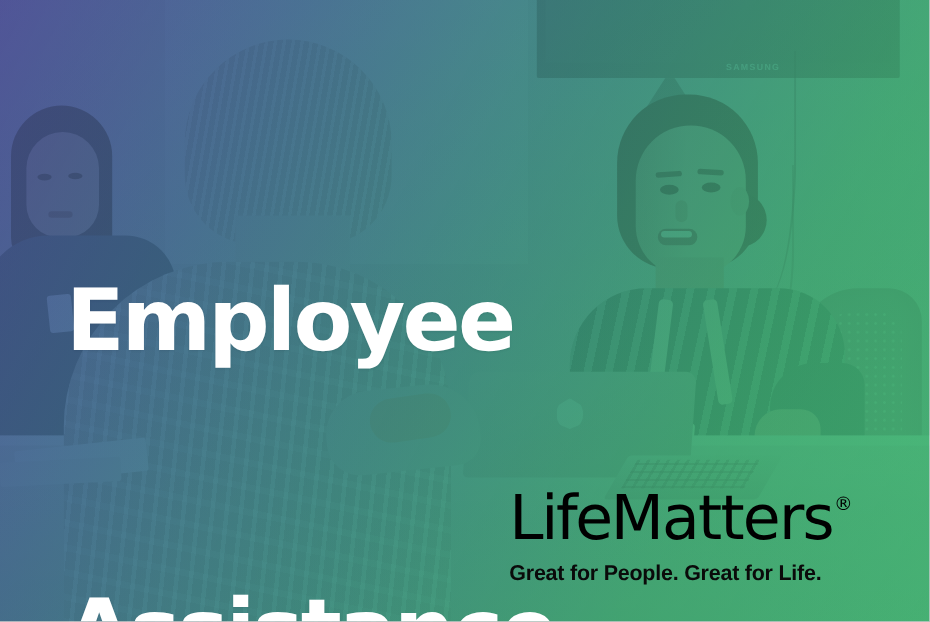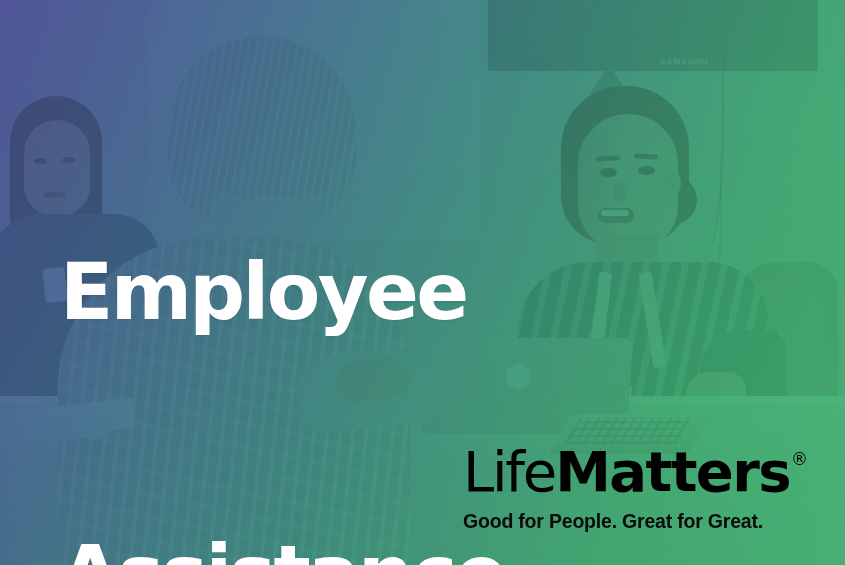--- a/index.html
+++ b/index.html
@@ -336,21 +336,21 @@
   }
   .logo-wordmark {
     font-family: "DejaVu Sans", sans-serif;
     font-size: 56px;
     line-height: 58px;
     color: #000000;
     letter-spacing: -2.2px;
     white-space: nowrap;
   }
   .logo-life { font-weight: 400; }
-  .logo-matters { font-weight: 700; letter-spacing: -1.6px; }
+  .logo-matters { font-weight: 400; letter-spacing: -1.6px; }
   .logo-reg {
     font-size: 17px;
     font-weight: 400;
     vertical-align: super;
     letter-spacing: 0;
     position: relative;
     top: -6px;
     left: 1px;
   }
   .logo-tagline {
@@ -436,16 +436,16 @@
   <div class="overlay-c"></div>
 
   <div class="headline">
     <span class="ln">Employee</span>
     <span class="ln">Assistance</span>
     
   </div>
 
   <div class="logo-lockup">
     <div class="logo-wordmark"><span class="logo-life">Life</span><span class="logo-matters">Matters</span><span class="logo-reg">®</span></div>
-    <div class="logo-tagline">Good for People. Great for Great.</div>
+    <div class="logo-tagline">Great for People. Great for Life.</div>
   </div>
 
 </div>
 
 </body></html>

